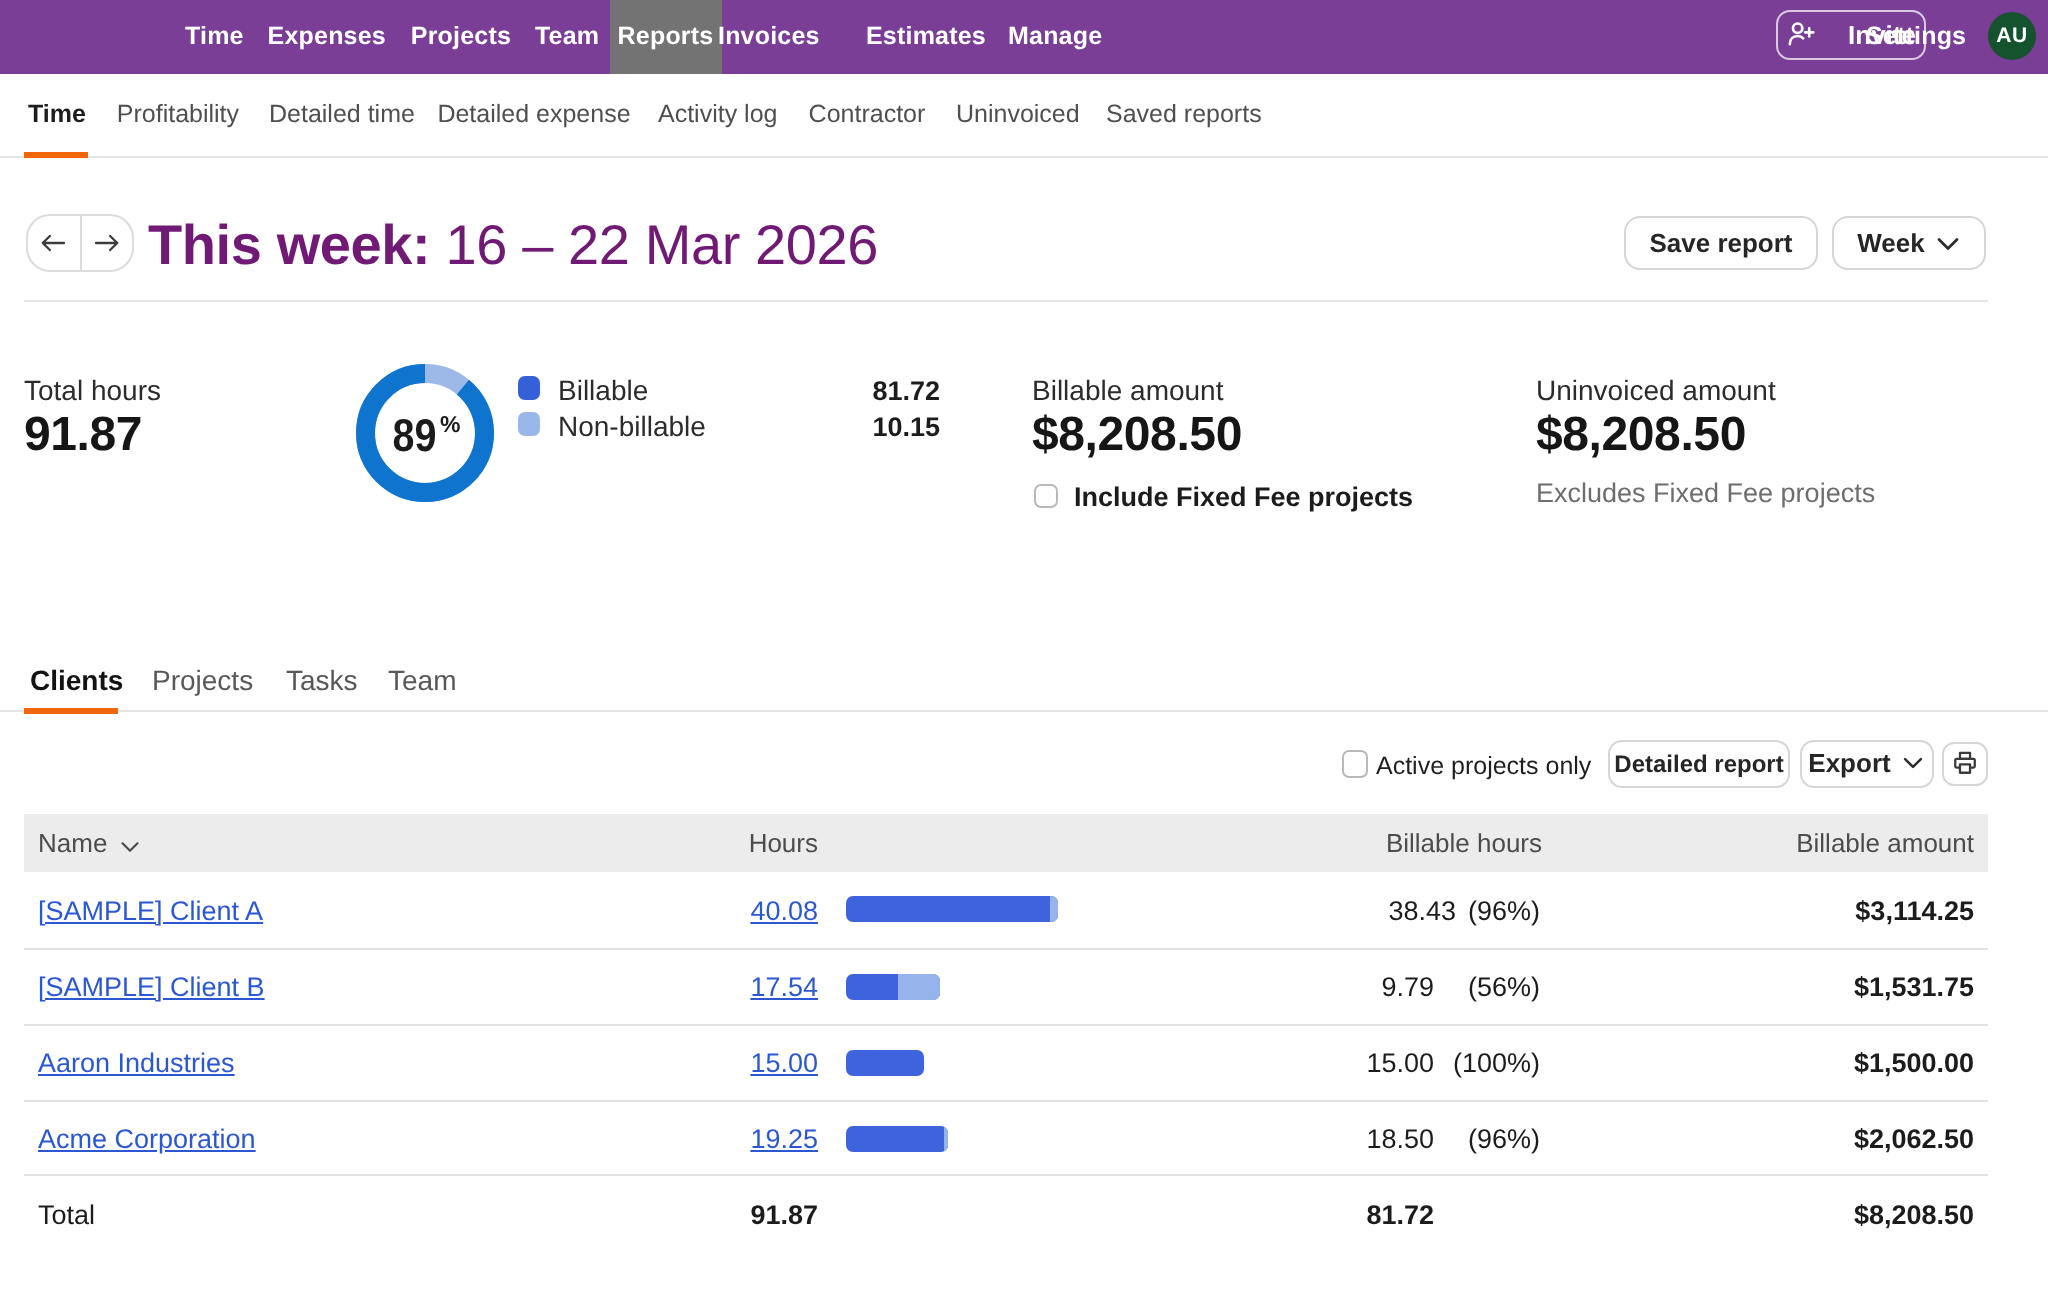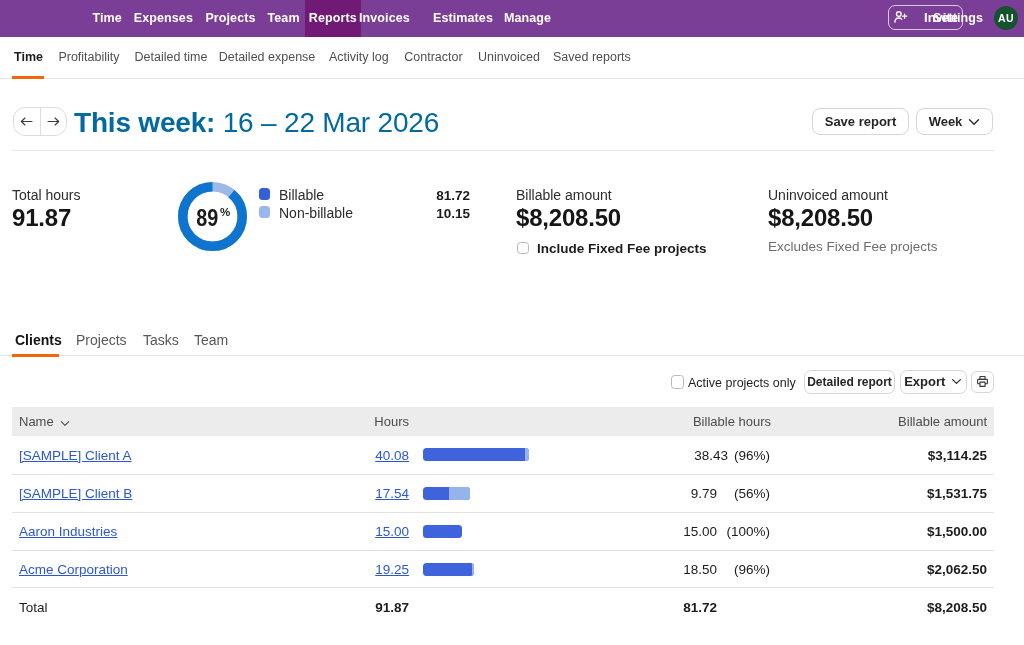--- a/index.html
+++ b/index.html
@@ -3,35 +3,35 @@
 <meta charset="utf-8">
 <style>
 * { margin:0; padding:0; box-sizing:border-box; }
 html,body { width:1024px; height:645px; background:#fff; font-family:"Liberation Sans", sans-serif; overflow:hidden; }
 .abs { position:absolute; }
 #page { position:relative; width:1024px; height:645px; }
 
 
 #nav { position:absolute; left:0; top:0; width:1024px; height:37px; background:#7a3e96; }
 #nav .item { position:absolute; top:0; height:37px; line-height:37px; color:#fff; font-size:12.5px; font-weight:bold; letter-spacing:0.1px; }
-#nav .hl { background:#701a75; }
+#nav .hl { background:#737373; }
 #invite { position:absolute; left:843px; top:4.5px; width:75px; height:25px; border:1px solid rgba(255,255,255,0.72); border-radius:7px; color:#fff; font-size:13px; font-weight:bold; display:flex; align-items:center; justify-content:center; gap:16px;margin-left:45px; }
 #avatar { position:absolute; left:994px; top:6px; width:24px; height:24px; border-radius:50%; background:#14532d; color:#fff; font-size:10.5px; font-weight:bold; display:flex; align-items:center; justify-content:center; letter-spacing:0.3px; }
 
 
 #subnav { position:absolute; left:0; top:37px; width:1024px; height:42px; background:#fff; border-bottom:1px solid #e3e3e3; }
 #subnav .t { position:absolute; top:0; height:41px; line-height:41px; font-size:12.5px; color:#4f4f4f; }
 #subnav .active { color:#1d1d1d; font-weight:bold; }
 #subnav .bar { position:absolute; left:12px; top:39px; width:32px; height:3px; background:#f1660a; }
 
 
 #arrows { position:absolute; left:13px; top:107px; width:54px; height:29px; border:1px solid #dcdcdc; border-radius:12px; background:#fff; display:flex; }
 #arrows .a { flex:1; display:flex; align-items:center; justify-content:center; }
 #arrows .a:first-child { border-right:1px solid #dcdcdc; }
-#title { position:absolute; left:74px; top:106.5px; font-size:28px; color:#0369a1; letter-spacing:-0.2px; }
+#title { position:absolute; left:74px; top:106.5px; font-size:28px; color:#701a75; letter-spacing:-0.2px; }
 #title b { font-weight:bold; }
 .btn { position:absolute; background:#fff; border:1px solid #d6d6d6; border-radius:8px; color:#262626; font-size:13px; font-weight:bold; display:flex; align-items:center; justify-content:center; gap:6px; white-space:nowrap; }
 #hr1 { position:absolute; left:12px; top:150px; width:982px; height:1px; background:#e6e6e6; }
 
 
 .lbl { position:absolute; font-size:14px; color:#2c2c2c; }
 .big { position:absolute; font-size:24px; font-weight:bold; color:#161616; letter-spacing:-0.2px; }
 .gray { color:#6e6e6e; }
 #legend .sq { position:absolute; width:11px; height:12px; border-radius:3.5px; }
 #helptext { position:absolute; left:516px; top:259.5px; font-size:12px; line-height:15.4px; color:#6e6e6e; white-space:nowrap; }

